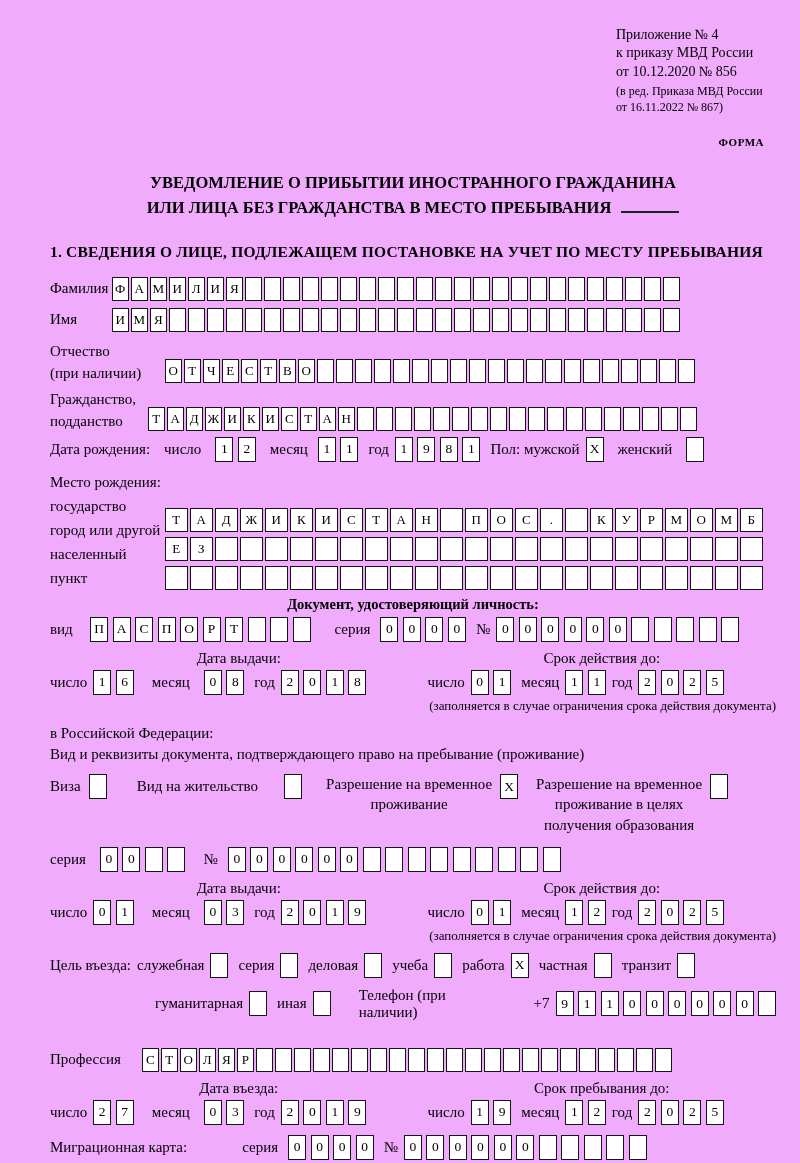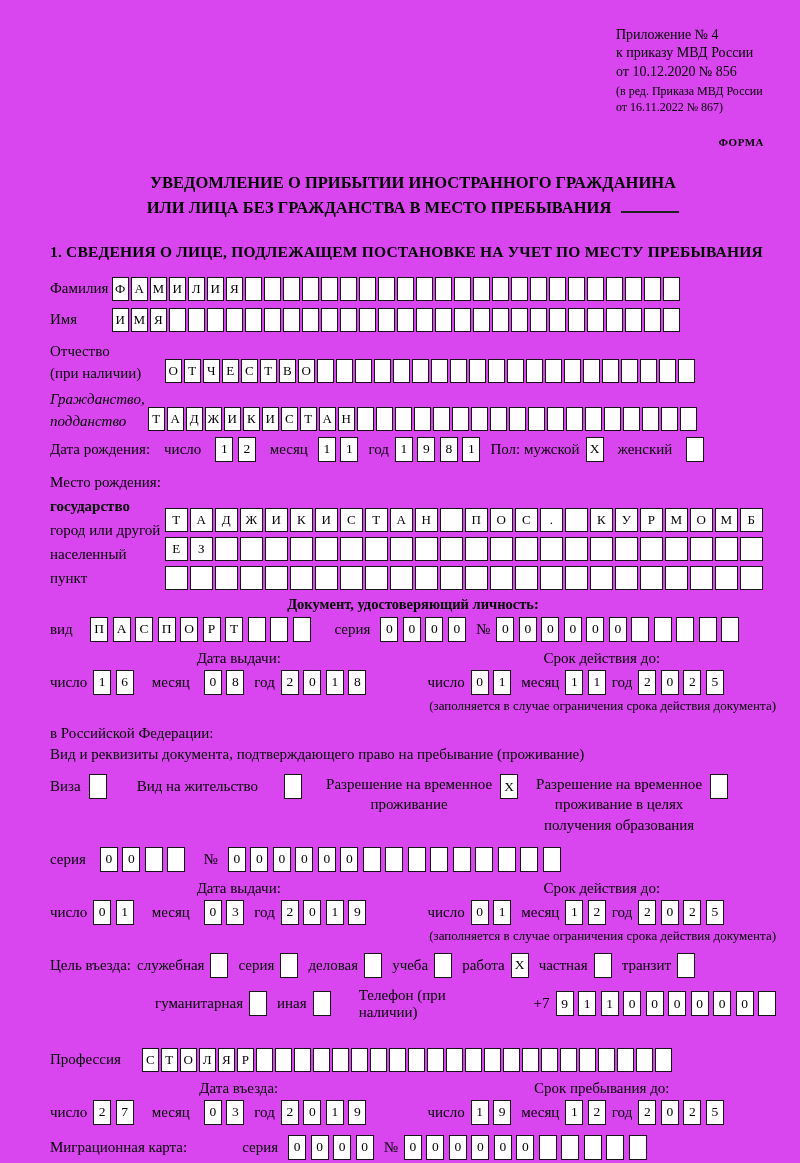--- a/index.html
+++ b/index.html
@@ -2,39 +2,39 @@
 <html lang="ru"><head>
 <meta charset="utf-8">
 <style>
   html,body{margin:0;padding:0;background:#fff;}
   .page{
     position:relative;
     width:800px;height:1163px;
     box-sizing:border-box;
     padding:26px 24px 10px 50px;
     font-family:"Liberation Serif","DejaVu Serif",serif;
-    color:#000;background:#d946ef;
+    color:#000;background:#f0abfc;
     font-size:15px;
     overflow:hidden;
   }
   
   .appendix{margin-left:566px;line-height:1.32;font-size:14px;}
   .edition{margin-left:566px;margin-top:3px;line-height:1.3;font-size:12px;}
   .forma{ text-align:right;padding-right:12px;margin-top:20px;font-weight:bold;font-size:11px;letter-spacing:.5px;}
   
   .title{margin-top:22px;text-align:center;font-weight:bold;font-size:16.5px;line-height:1.55;}
   .blank-line{display:inline-block;width:58px;border-bottom:2px solid #222;height:14px;margin-left:10px;}
   .sec-head{margin-top:22px;font-weight:bold;font-size:15.5px;letter-spacing:.2px;}
   
   .row{display:flex;align-items:center;margin-top:7px;}
   .row.top{align-items:flex-end;}
   .lbl{flex:none;}
   .l24{line-height:25px;}
   .lbl .sub{line-height:19px;}
-  .w62{width:62px;}  .w115{width:115px;} .w98{width:98px;font-style:italic;} .w92{width:92px;} .w40{width:40px;}
+  .w62{width:62px;}  .w115{width:115px;} .w98{width:98px;} .w92{width:92px;} .w40{width:40px;}
   
   .boxes{display:flex;gap:2.5px;flex-wrap:nowrap;}
   .bx{
     box-sizing:border-box;flex:none;
     width:16.5px;height:24px;
     border:1.6px solid #151515;
     display:flex;align-items:center;justify-content:center;
     font-size:13px;font-family:"Liberation Serif",serif;background:#fff;
   }
   .boxes.wide .bx{width:22.5px;}
@@ -256,21 +256,21 @@
       </span>
     <span class="ml14">женский</span>
     <span class="boxes spaced ml14">
         <span class="bx"></span>
       </span>
   </div>
 
   <div class="row top" style="margin-top:8px;">
     <span class="lbl w115" style="line-height:24px;">
       <span style="display:block;">Место рождения:</span>
-      <span style="display:block;font-weight:bold;">государство</span>
+      <span style="display:block;">государство</span>
       <span style="display:block;">город или другой</span>
       <span style="display:block;">населенный пункт</span>
     </span>
     <span class="boxrows">
       <span class="boxes wide">
           <span class="bx filled">Т</span>
           <span class="bx filled">А</span>
           <span class="bx filled">Д</span>
           <span class="bx filled">Ж</span>
           <span class="bx filled">И</span>

